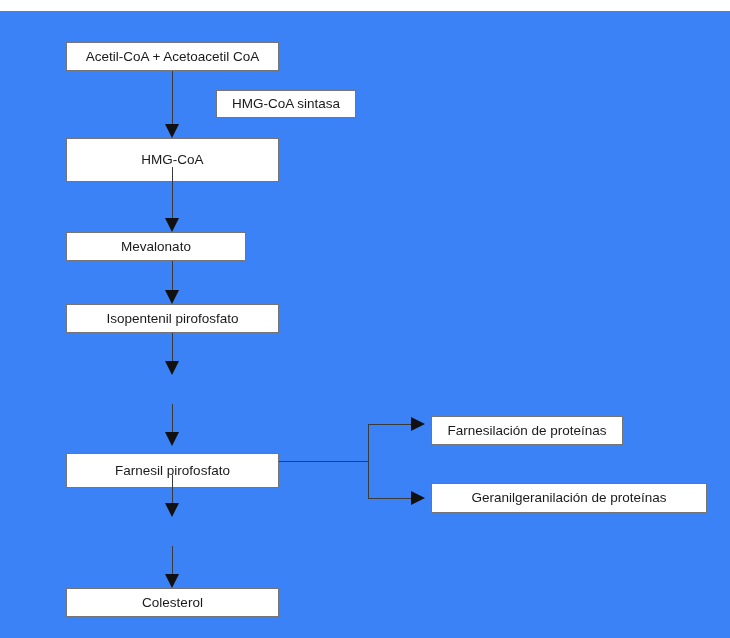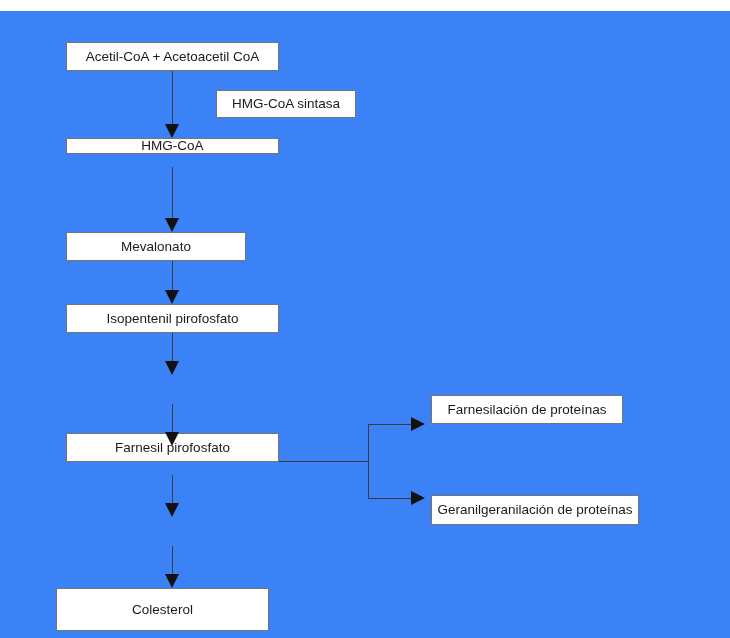--- a/index.html
+++ b/index.html
@@ -56,38 +56,38 @@
     border-left: 14px solid #111111;
   }
 </style>
 </head>
 <body>
 
 <div class="canvas">
 
   <div class="node" style="left:66px; top:31px; width:213px; height:29px">Acetil-CoA + Acetoacetil CoA</div>
 
-  <div class="node" style="left:66px; top:127px; width:213px; height:16px">HMG-CoA</div>
+  <div class="node" style="left:66px; top:127px; width:213px; height:44px">HMG-CoA</div>
 
   <div class="node" style="left:66px; top:221px; width:180px; height:29px">Mevalonato</div>
 
   <div class="node" style="left:66px; top:293px; width:213px; height:29px">Isopentenil pirofosfato</div>
 
 
-  <div class="node" style="left:66px; top:422px; width:213px; height:29px">Farnesil pirofosfato</div>
+  <div class="node" style="left:66px; top:442px; width:213px; height:35px">Farnesil pirofosfato</div>
 
 
-  <div class="node" style="left:56px; top:577px; width:213px; height:43px">Colesterol</div>
+  <div class="node" style="left:66px; top:577px; width:213px; height:29px">Colesterol</div>
 
   <div class="node" style="left:216px; top:79px; width:140px; height:28px">HMG-CoA sintasa</div>
 
 
-  <div class="node" style="left:431px; top:384px; width:192px; height:29px">Farnesilación de proteínas</div>
+  <div class="node" style="left:431px; top:405px; width:192px; height:29px">Farnesilación de proteínas</div>
 
-  <div class="node" style="left:431px; top:484px; width:208px; height:30px">Geranilgeranilación de proteínas</div>
+  <div class="node" style="left:431px; top:472px; width:276px; height:30px">Geranilgeranilación de proteínas</div>
 
   <div class="vline" style="left:172px; top:60px;  height:54px"></div>
   <div class="arrow-down" style="left:165px; top:113px"></div>
 
   <div class="vline" style="left:172px; top:156px; height:52px"></div>
   <div class="arrow-down" style="left:165px; top:207px"></div>
 
   <div class="vline" style="left:172px; top:250px; height:30px"></div>
   <div class="arrow-down" style="left:165px; top:279px"></div>
 

